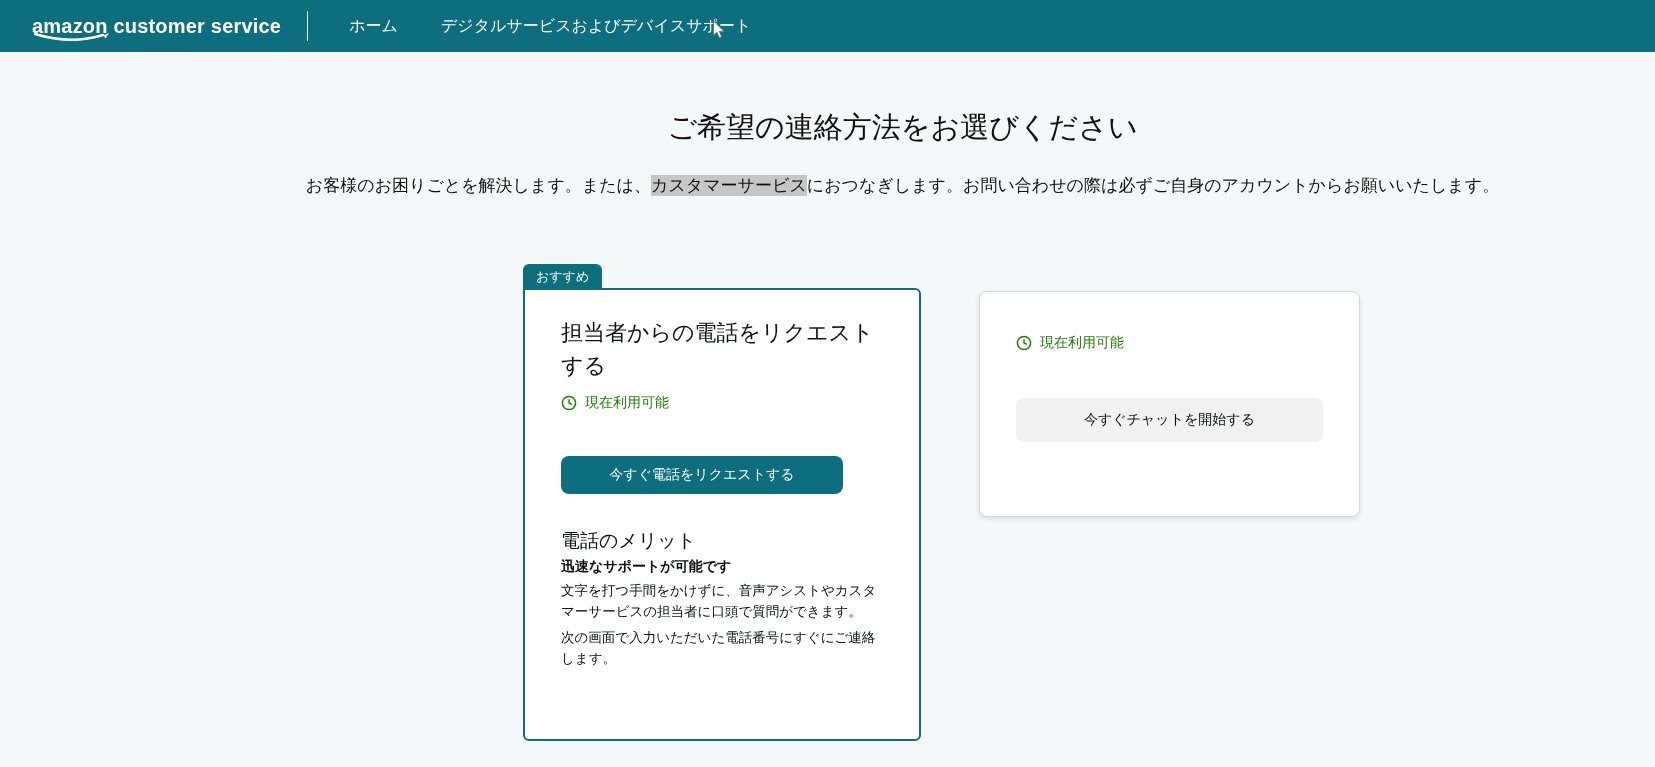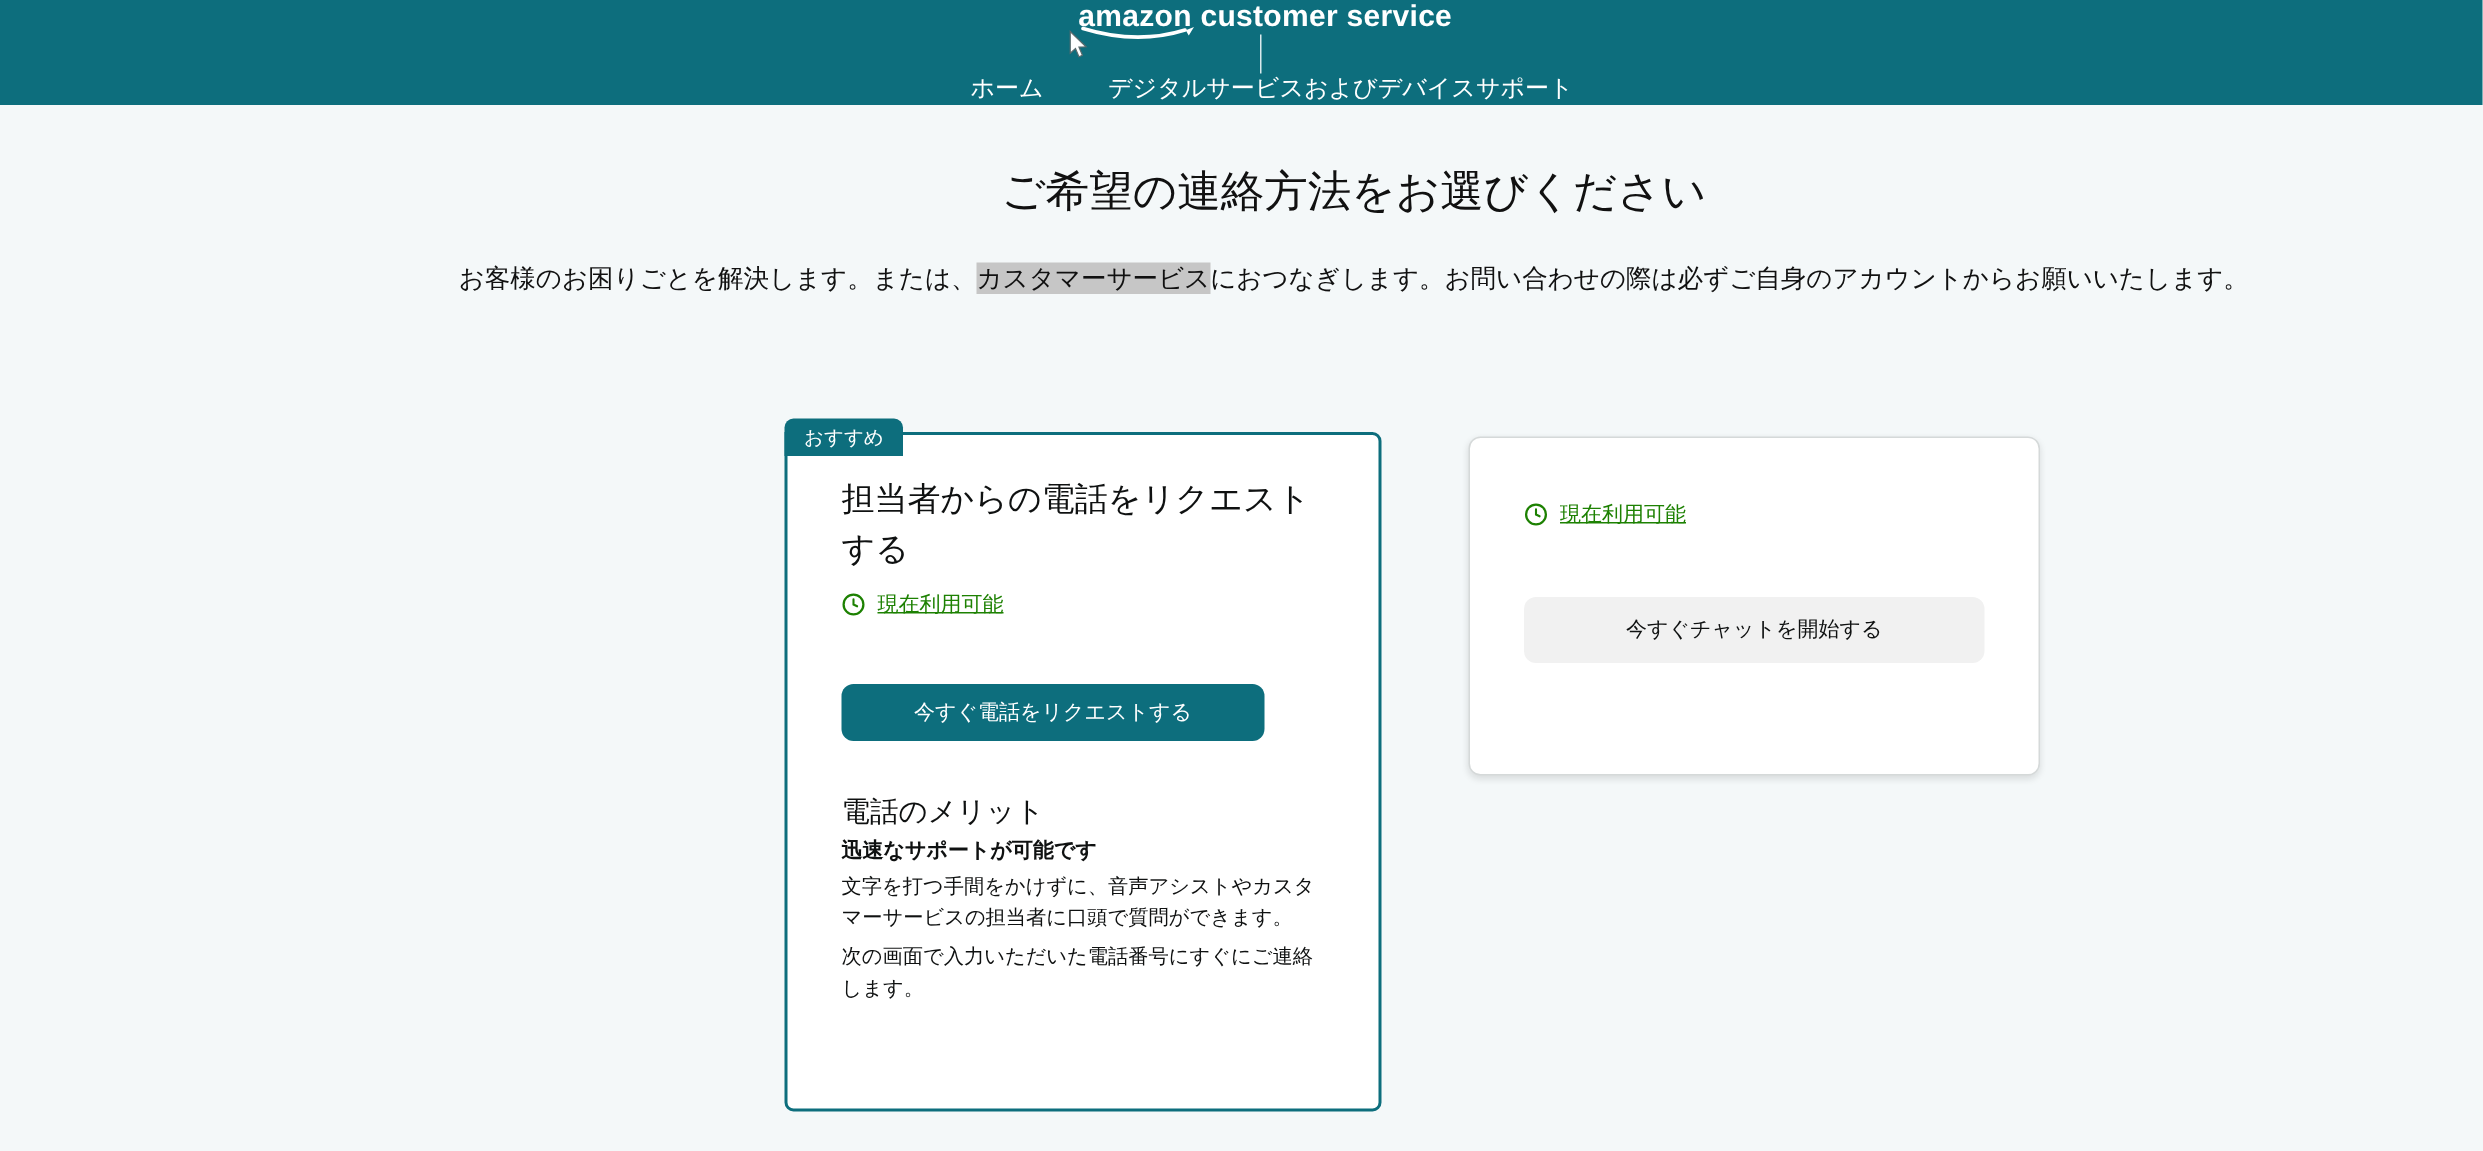--- a/index.html
+++ b/index.html
@@ -15,23 +15,23 @@
   html,body{margin:0;padding:0;}
   body{
     width:1655px;height:767px;position:relative;overflow:hidden;
     background:var(--page-bg);
     font-family:"Liberation Sans","DejaVu Sans",sans-serif;
     color:var(--ink);
   }
 
   
   .topbar{
-    position:absolute;left:0;top:0;width:1655px;height:70px;
+    position:absolute;left:0;top:0;width:1655px;height:52px;
     background:var(--accent);
-    display:flex;align-items:center;flex-direction:column;
+    display:flex;align-items:center;
   }
   .logo{
     margin-left:32px;position:relative;color:#fff;
     font-size:20px;font-weight:700;letter-spacing:.2px;white-space:nowrap;
     cursor:default;
   }
   .logo .smile{position:absolute;left:1px;bottom:-6px;}
   .topbar .divider{
     width:1px;height:30px;background:rgba(255,255,255,.85);
     margin-left:26px;
@@ -45,30 +45,30 @@
   .hero{position:absolute;left:150px;top:108px;width:1505px;text-align:center;}
   .hero h1{margin:0;font-size:29px;font-weight:400;color:#111;}
   .hero .sub{margin-top:26px;font-size:17px;color:#111;white-space:nowrap;}
   .hero .sub mark{background:var(--highlight);color:#111;padding:1px 0;}
 
   
   .card-phone-wrap{position:absolute;left:523px;top:263px;width:398px;}
   .badge{
     display:inline-block;background:var(--accent);color:#fff;
     font-size:13px;padding:6px 13px 6px 13px;border-radius:6px 6px 0 0;
-    line-height:1;position:relative;top:16px;
+    line-height:1;position:relative;top:1px;
   }
   .card-phone{
     background:#fff;border:2px solid var(--accent);
     border-radius:0 6px 6px 6px;
     width:398px;height:453px;padding:26px 36px;
   }
   .card-title{font-size:22px;font-weight:400;color:var(--ink);line-height:1.5;margin:0;}
   .avail{display:flex;align-items:center;gap:8px;margin-top:12px;
-         color:var(--green);font-size:14px;text-decoration:underline;}
+         color:var(--green);font-size:14px;}
   .btn-primary{
     display:block;margin-top:44px;width:282px;height:38px;
     background:var(--accent);color:#fff;border:none;border-radius:8px;
     font-size:14px;font-family:inherit;cursor:pointer;
   }
   .benefits-title{font-size:19px;font-weight:400;margin-top:34px;color:var(--ink);}
   .benefit-h{font-size:14px;font-weight:700;margin-top:4px;color:var(--ink);}
   .benefit-p{font-size:13.5px;line-height:1.55;margin-top:5px;color:var(--ink);width:318px;}
 
   .card-chat{

